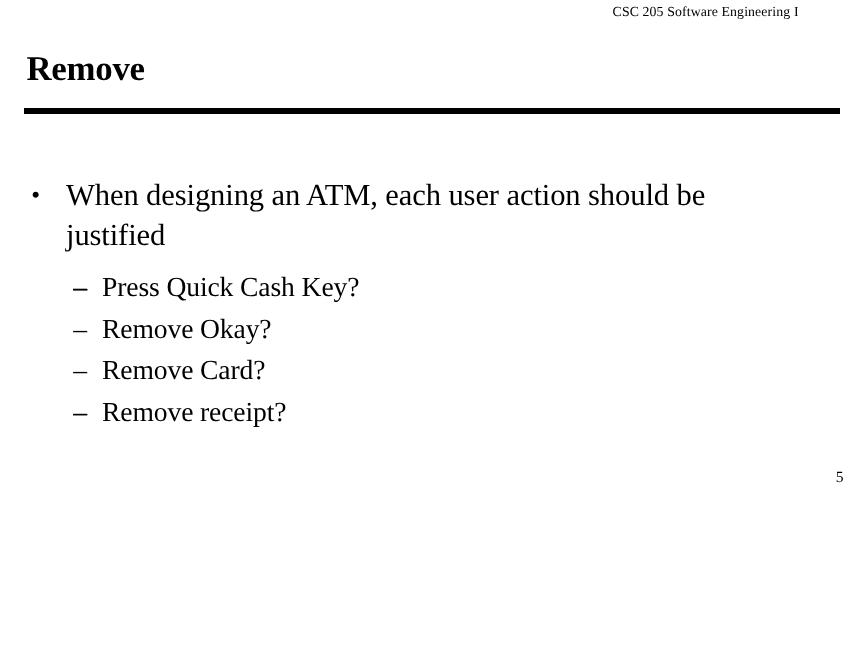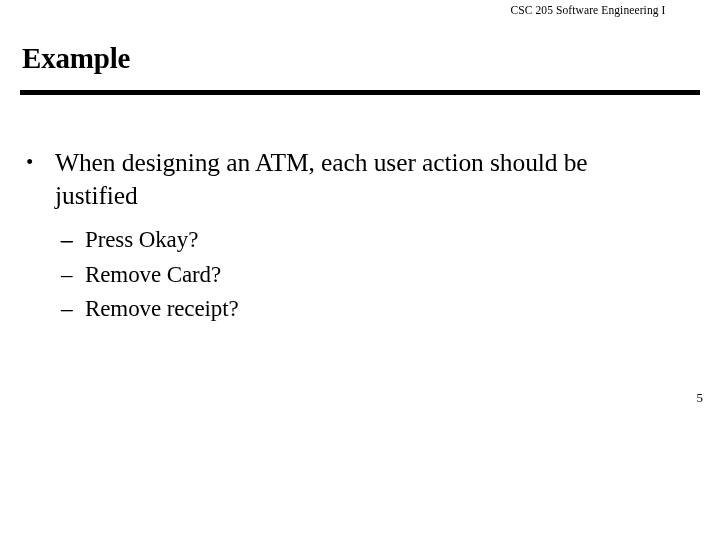--- a/index.html
+++ b/index.html
@@ -121,21 +121,21 @@
 </style>
 </head>
 <body>
 
 <div class="slide">
 
   <div class="slide-header">
     <span class="slide-header-inner">CSC 205 Software Engineering I</span>
   </div>
 
-  <div class="slide-title">Example</div>
+  <div class="slide-title">Remove</div>
 
   <div class="title-rule"></div>
 
   <div class="body-area">
 
     <div class="level1-item">
       <span class="bullet-mark">•</span>
       <span class="level1-text">When designing an ATM, each user action should be justified</span>
     </div>
 
@@ -144,25 +144,26 @@
       <div class="level2-item">
         <span class="dash-mark">–</span>
       </div>
 
       <div class="level2-item">
         <span class="dash-mark">–</span>
       </div>
 
       <div class="level2-item">
         <span class="dash-mark">–</span>
+        <span>Press Quick Cash Key?</span>
       </div>
 
       <div class="level2-item">
         <span class="dash-mark">–</span>
-        <span>Press Okay?</span>
+        <span>Remove Okay?</span>
       </div>
 
       <div class="level2-item">
         <span class="dash-mark">–</span>
         <span>Remove Card?</span>
       </div>
 
       <div class="level2-item">
         <span class="dash-mark">–</span>
       </div>

